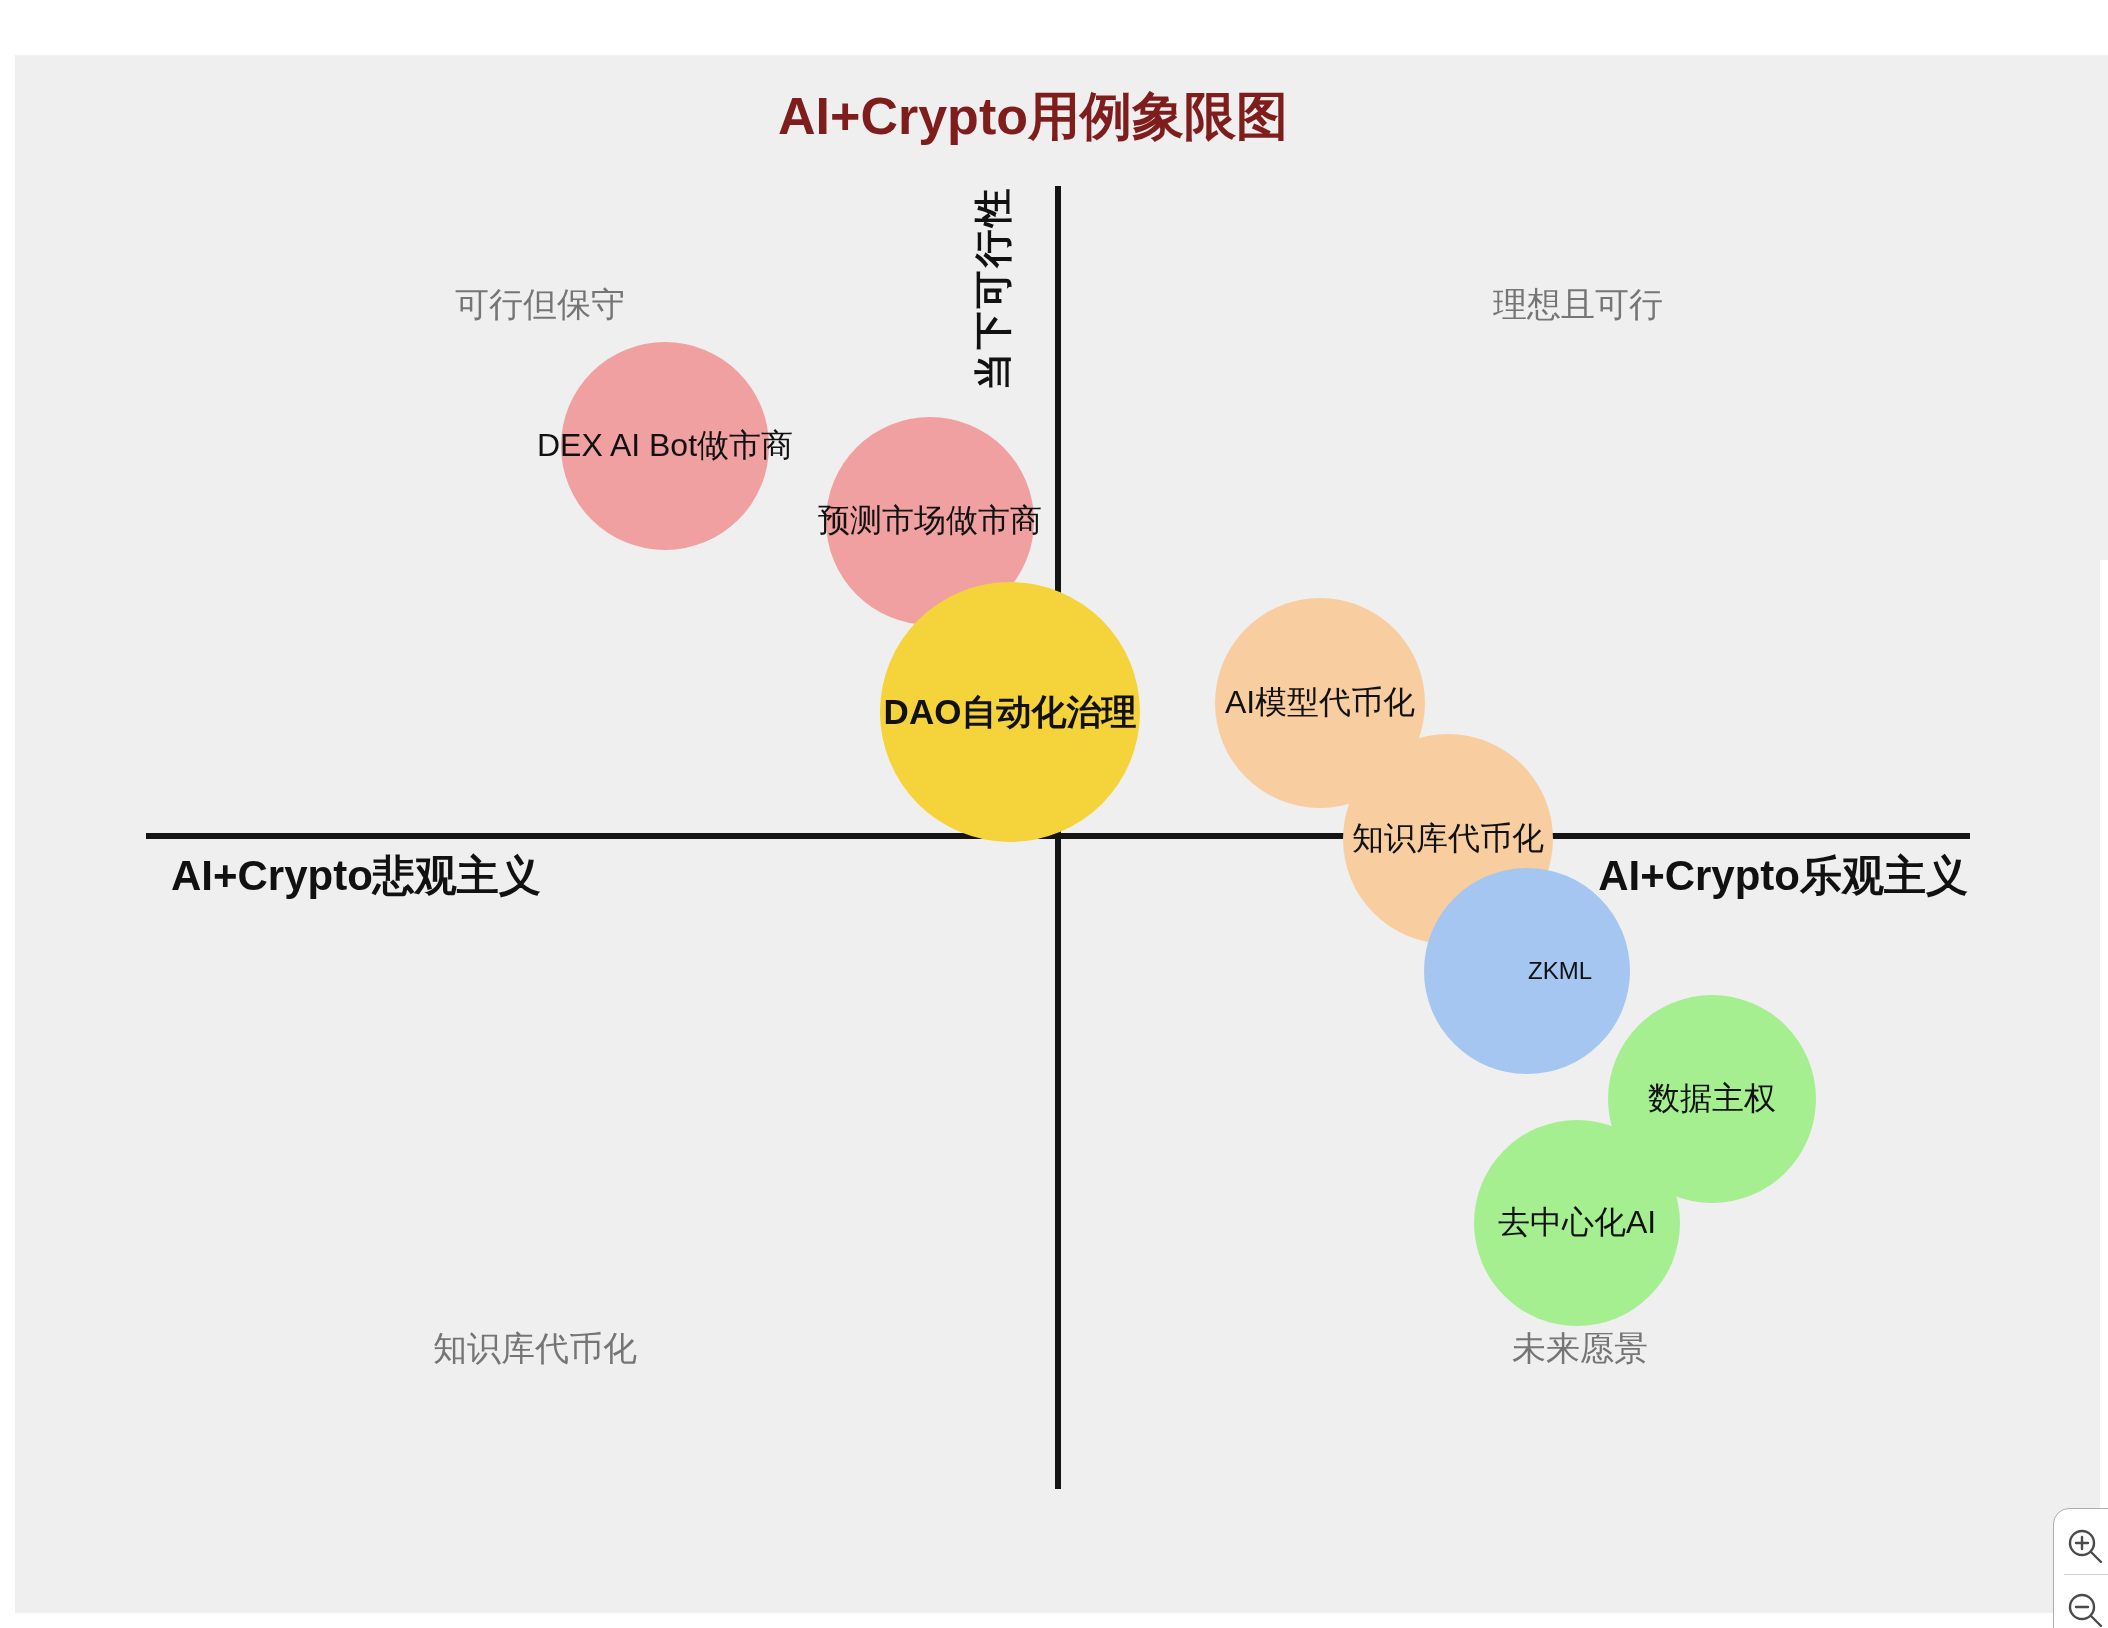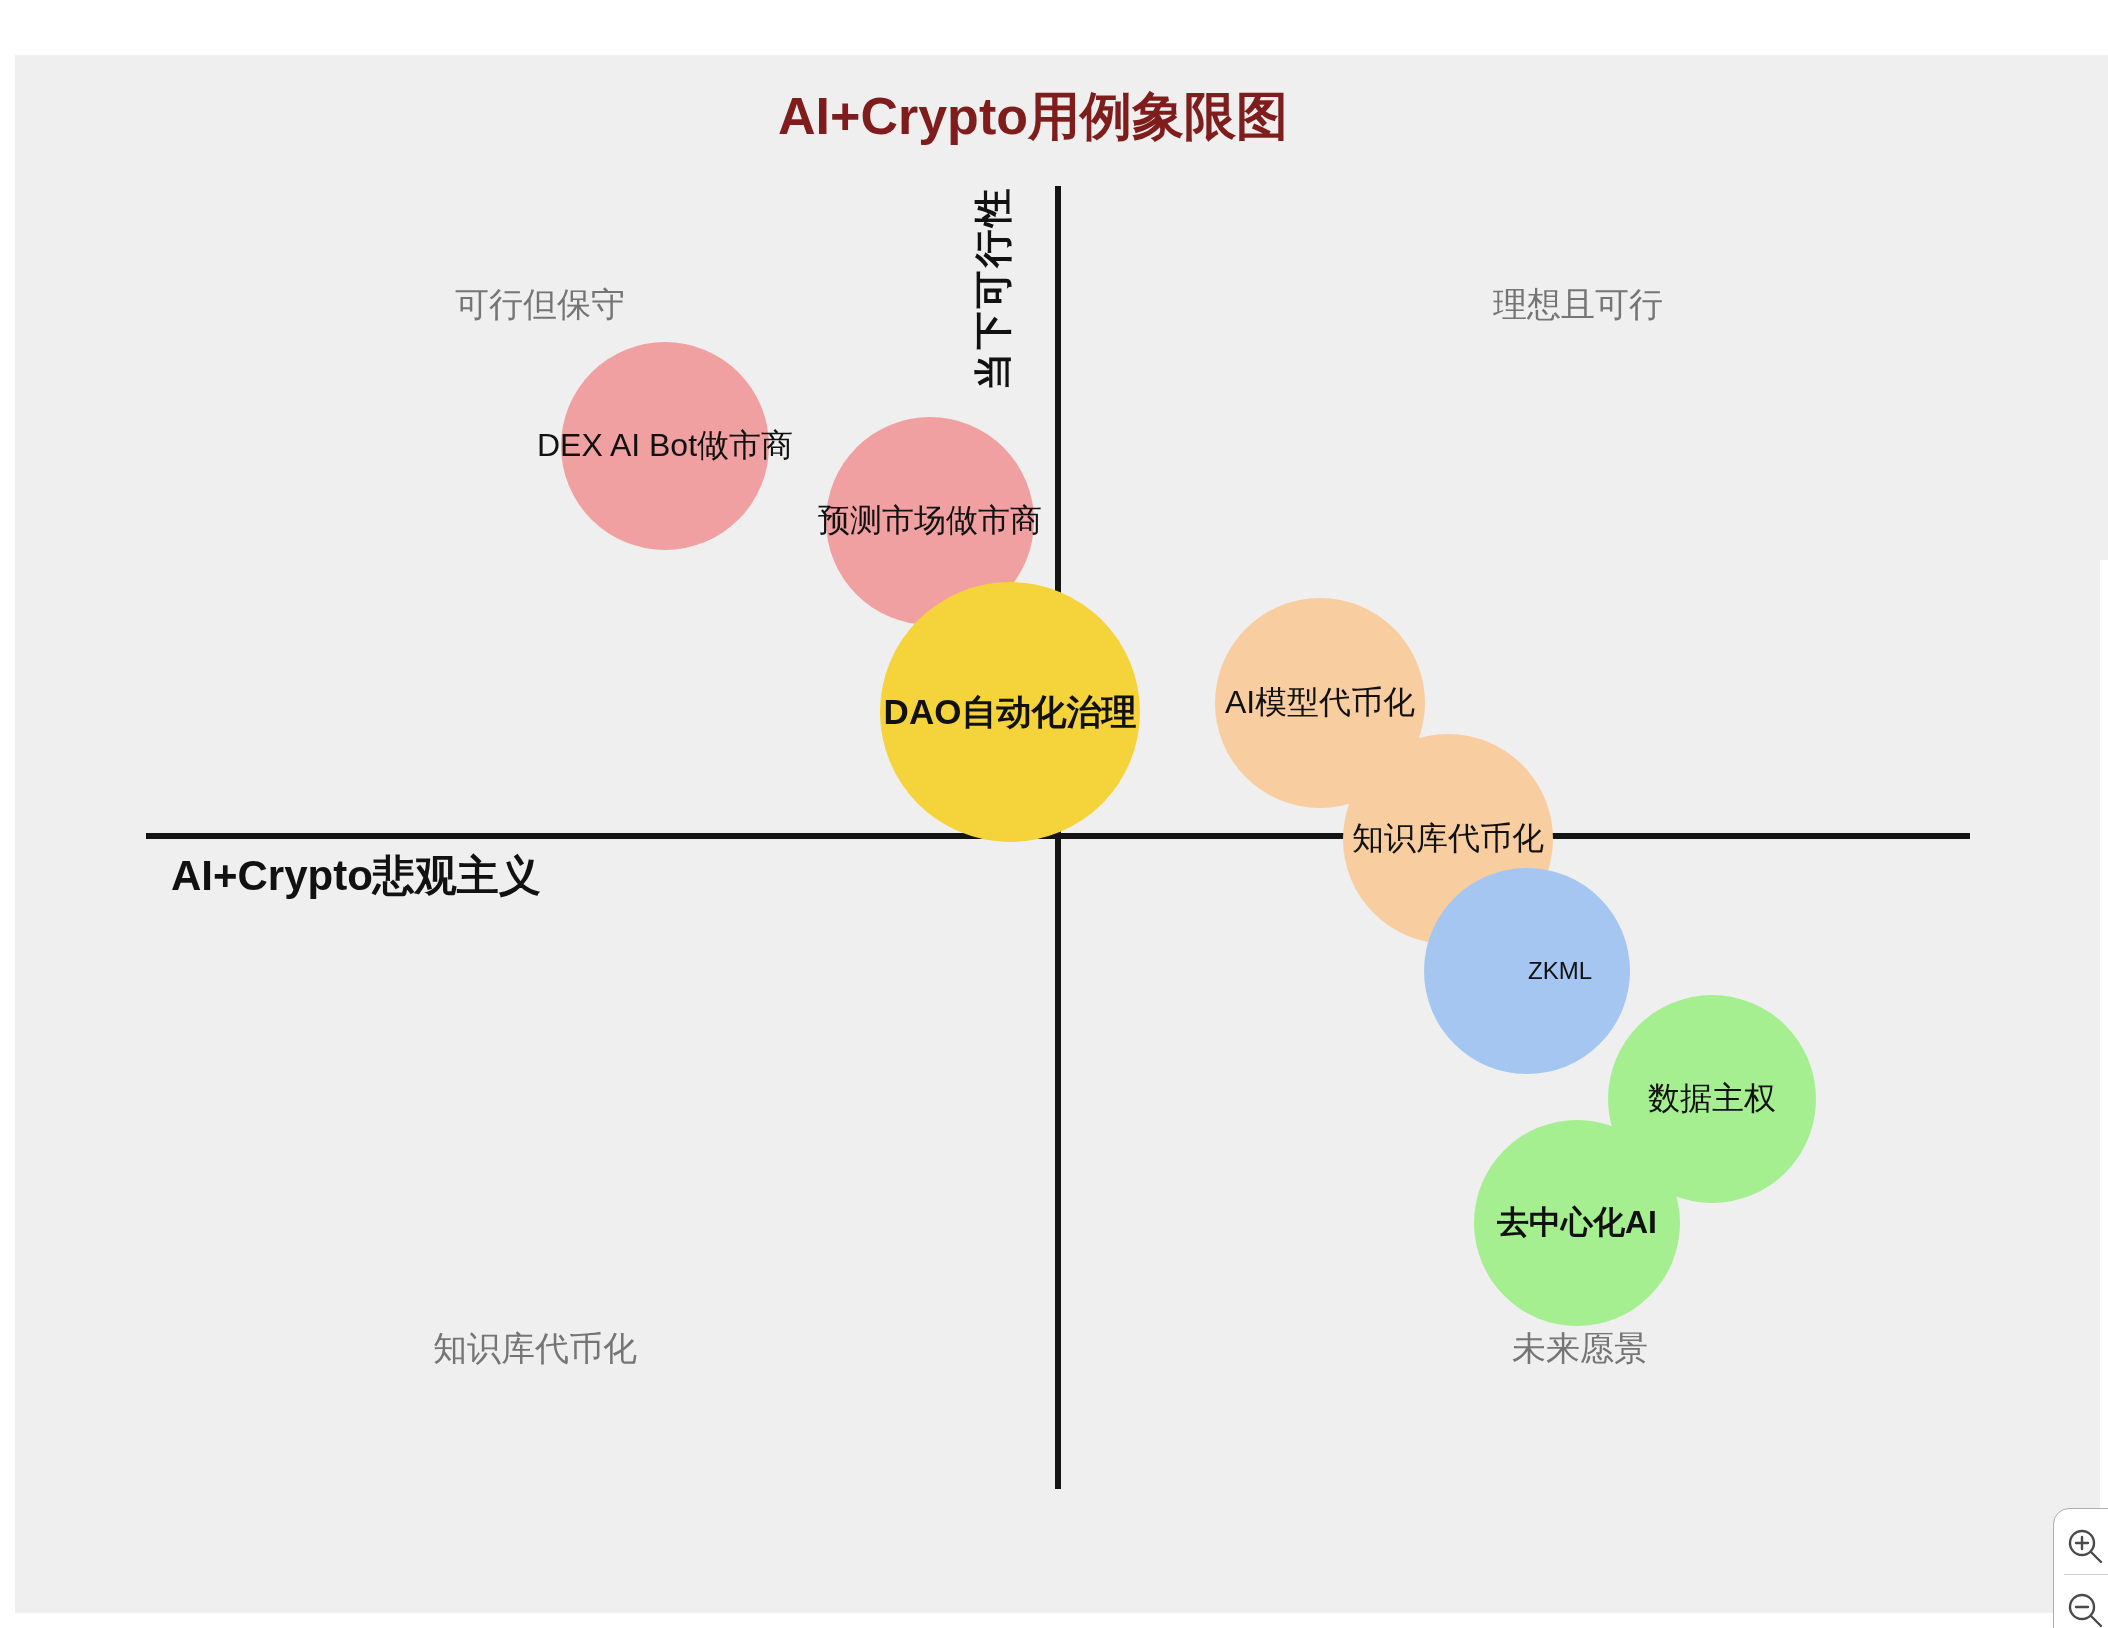--- a/index.html
+++ b/index.html
@@ -116,20 +116,21 @@
     
   </div>
 
   <div class="title">AI+Crypto用例象限图</div>
 
   <div id="y-axis-line" class="axis-line"></div>
   <div id="x-axis-line" class="axis-line"></div>
 
   <div class="y-axis-label">当下可行性</div>
   <div id="x-left-label" class="x-end-label">AI+Crypto悲观主义</div>
+  <div id="x-right-label" class="x-end-label">AI+Crypto乐观主义</div>
 
   <div id="quad-top-left" class="quad-label">可行但保守</div>
   <div id="quad-top-right" class="quad-label">理想且可行</div>
   <div id="quad-bottom-left" class="quad-label">知识库代币化</div>
   <div id="quad-bottom-right" class="quad-label">未来愿景</div>
 
   <div id="bubble-layer">
       <div class="bubble" style="left: 561px; top: 342px; width: 208px; height: 208px; background: rgb(240, 160, 160);">
         <span class="bubble-label" style="font-size: 32px; font-weight: normal;">DEX AI Bot做市商</span>
       </div>
@@ -145,21 +146,21 @@
       <div class="bubble" style="left: 1343px; top: 734px; width: 210px; height: 210px; background: rgb(248, 206, 160);">
         <span class="bubble-label" style="font-size: 32px; font-weight: normal;">知识库代币化</span>
       </div>
       <div class="bubble" style="left: 1424px; top: 868px; width: 206px; height: 206px; background: rgb(164, 198, 240);">
         <span class="bubble-label" style="font-size: 24px; font-weight: normal; margin-left: 33px;">ZKML</span>
       </div>
       <div class="bubble" style="left: 1608px; top: 995px; width: 208px; height: 208px; background: rgb(166, 239, 144);">
         <span class="bubble-label" style="font-size: 32px; font-weight: normal;">数据主权</span>
       </div>
       <div class="bubble" style="left: 1474px; top: 1120px; width: 206px; height: 206px; background: rgb(166, 239, 144);">
-        <span class="bubble-label" style="font-size: 32px; font-weight: bold;">去中心化AI</span>
+        <span class="bubble-label" style="font-size: 32px; font-weight: normal;">去中心化AI</span>
       </div>
     </div>
 
   <div id="right-gutter"></div>
 
   <div id="cursor-dot"></div>
 
   <div id="zoom-panel">
     <button id="zoom-in-button" class="zoom-btn">
       <span>

